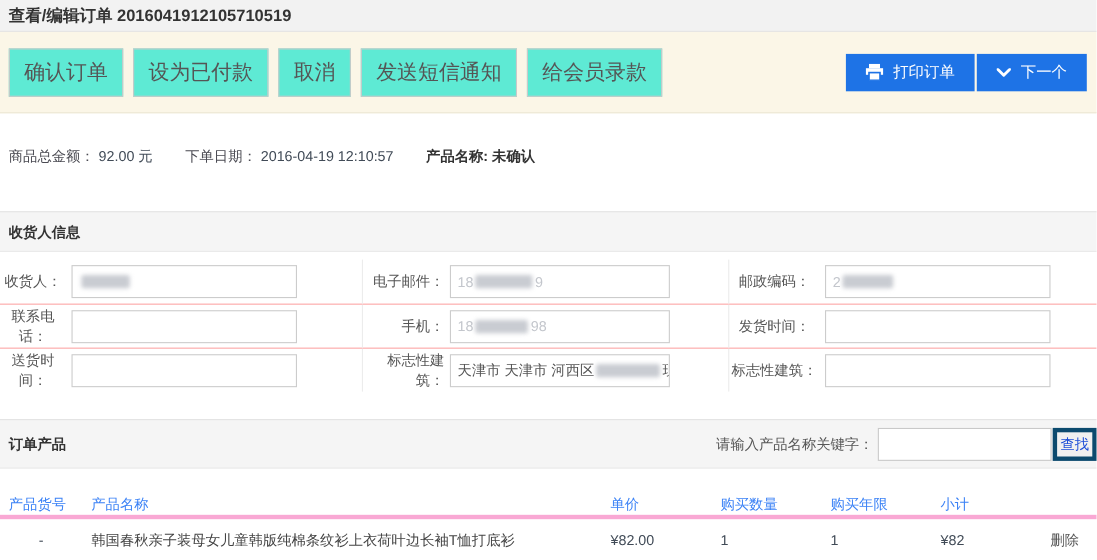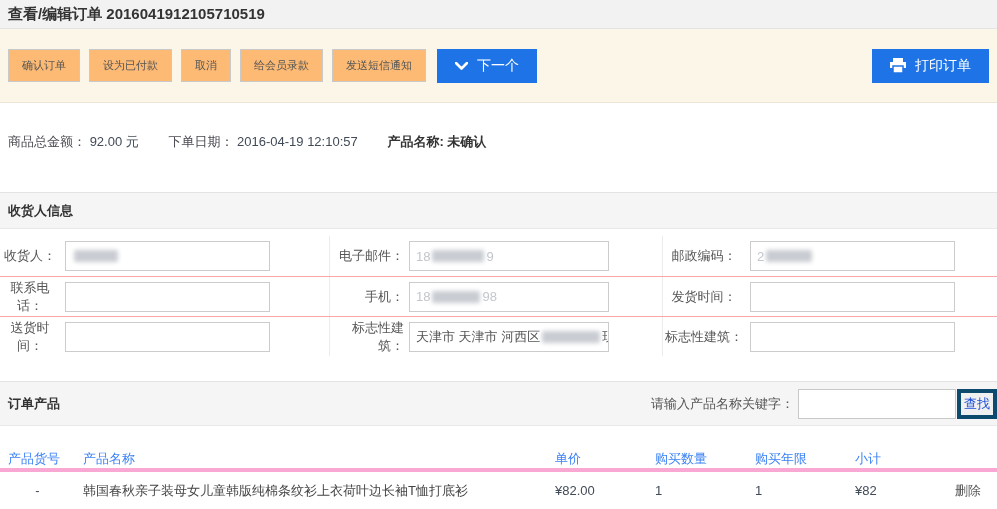--- a/index.html
+++ b/index.html
@@ -7,22 +7,22 @@
     font-family:"Liberation Sans", sans-serif; }
 
   
   .titlebar { height:29px; background:#f2f2f2; border-bottom:1px solid #e3e3e3;
     display:flex; align-items:center; padding:0 8px; }
   .titlebar h1 { font-size:15px; font-weight:bold; color:#333; }
 
   
   .toolbar { height:74px; background:#fbf6e7; border-bottom:1px solid #ece6d4;
     display:flex; align-items:center; padding:0 8px; }
-  .btn-white { background:#fdba74; border:1px solid #c9c9c9; color:#555;
-    font-size:11px; padding:8px 13px; margin-right:9px; cursor:pointer;
+  .btn-white { background:#5eead4; border:1px solid #c9c9c9; color:#555;
+    font-size:19px; padding:8px 13px; margin-right:9px; cursor:pointer;
     font-family:inherit;text-align:right; }
   .btn-blue { background:#1e73e6; color:#fff; border:none; font-size:14px;
     height:34px; padding:0 18px; display:flex; align-items:center; gap:9px;
     cursor:pointer; font-family:inherit; }
   .push-right { margin-left:auto; }
   .gap2 { margin-left:2px; margin-right:1px; }
 
   
   .summary { height:89px; padding:30px 8px 0; font-size:13px; color:#414b57; }
   .summary .lbl { color:#4a4a52; }
@@ -89,41 +89,41 @@
 <body>
 
 <div class="titlebar">
   <h1>查看/编辑订单 2016041912105710519</h1>
 </div>
 
 <div class="toolbar">
   <button class="btn-white">确认订单</button>
   <button class="btn-white">设为已付款</button>
   <button class="btn-white">取消</button>
+  <button class="btn-white">发送短信通知</button>
   <button class="btn-white">给会员录款</button>
-  <button class="btn-white">发送短信通知</button>
-
-  <button class="btn-blue gap2">
-    <span>
-      <svg class="icon-svg" width="13" height="8" viewBox="0 0 13 8">
-        <polyline points="1,1 6.5,6.5 12,1" fill="none" stroke="#fff" stroke-width="2.6" stroke-linecap="round" stroke-linejoin="round"></polyline>
-      </svg>
-    </span>
-    <span>下一个</span>
-  </button>
+
   <button class="btn-blue push-right">
     <span>
       <svg class="icon-svg" width="16" height="15" viewBox="0 0 16 15">
         <rect x="3" y="0" width="10" height="4" fill="#fff"></rect>
         <rect x="0" y="4" width="16" height="6" fill="#fff"></rect>
         <rect x="3" y="8" width="10" height="7" fill="#fff" stroke="#1e73e6" stroke-width="1.5"></rect>
       </svg>
     </span>
     <span>打印订单</span>
   </button>
+  <button class="btn-blue gap2">
+    <span>
+      <svg class="icon-svg" width="13" height="8" viewBox="0 0 13 8">
+        <polyline points="1,1 6.5,6.5 12,1" fill="none" stroke="#fff" stroke-width="2.6" stroke-linecap="round" stroke-linejoin="round"></polyline>
+      </svg>
+    </span>
+    <span>下一个</span>
+  </button>
 </div>
 
 <div class="summary">
   <span class="item"><span class="lbl">商品总金额：</span> <span>92.00 元</span></span>
   <span class="item"><span class="lbl">下单日期：</span> <span>2016-04-19 12:10:57</span></span>
   <span class="item status"><span>产品名称:</span> <span>未确认</span></span>
 </div>
 
 <div class="band band1">
   <span class="sec-title">收货人信息</span>

